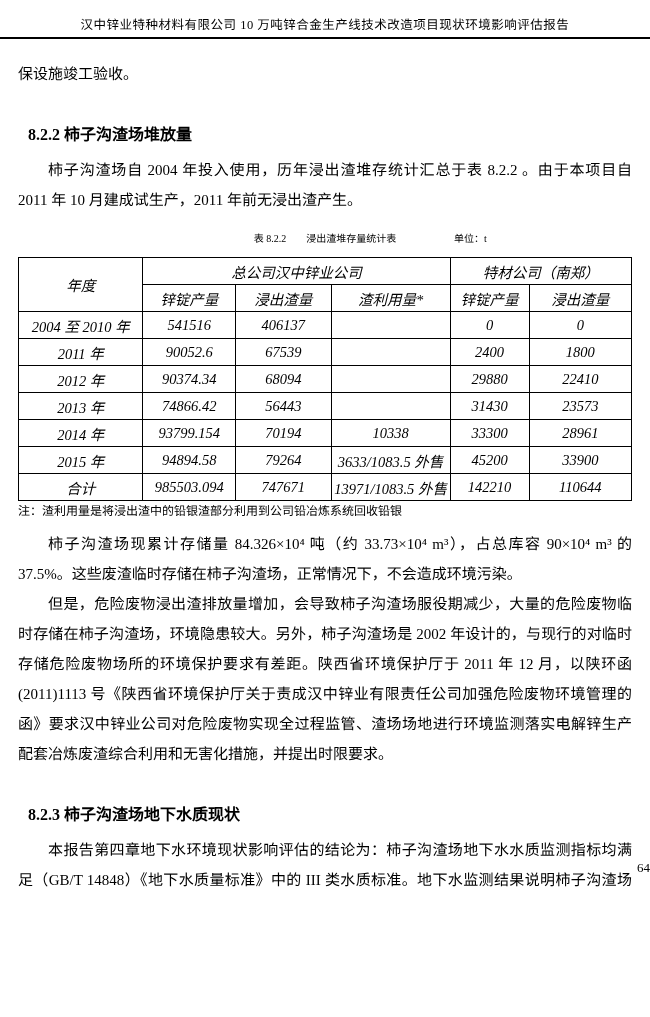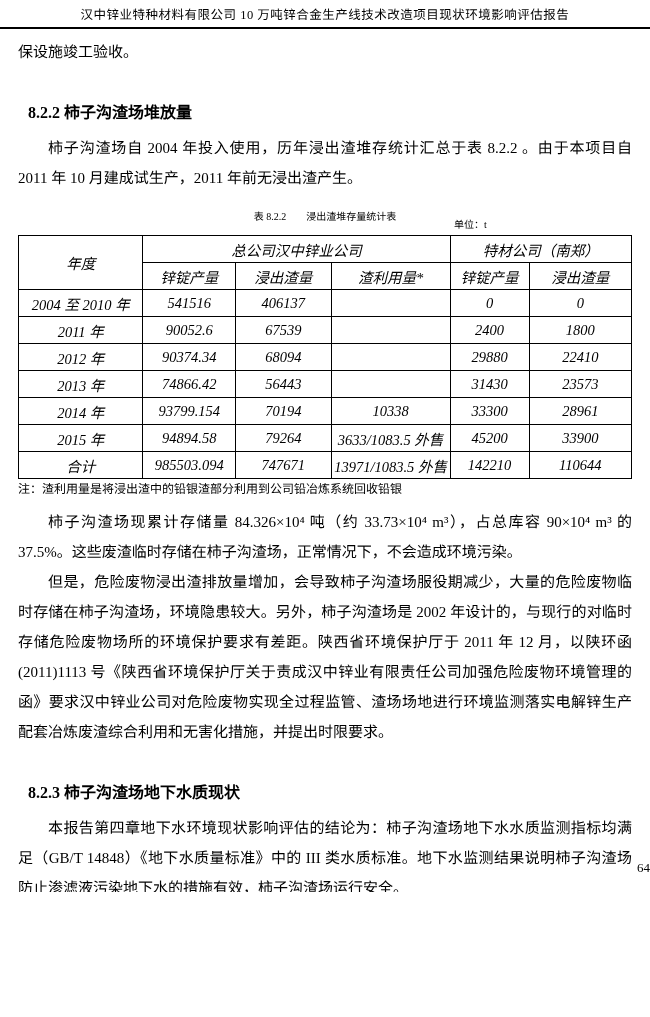--- a/index.html
+++ b/index.html
@@ -7,21 +7,21 @@
     width: 650px;
     background: #ffffff;
     font-family: "Liberation Serif", "DejaVu Serif", serif;
     color: #000000;
   }
   .page {
     position: relative;
     width: 650px;
     height: 892px;
     box-sizing: border-box;
-    padding: 7px 18px 0 18px;
+    padding: 17px 18px 0 18px;
     overflow: hidden;
     background: #ffffff;
   }
   .doc-header {
     text-align: center;
     font-size: 12.5px;
     line-height: 16px;
     letter-spacing: 0.5px;
     white-space: nowrap;
   }
@@ -30,21 +30,21 @@
     border-top: 2px solid #000000;
     margin: 4px -18px 0 -18px;
   }
   .body-text {
     font-size: 15px;
     line-height: 30px;
     text-align: justify;
     margin: 0;
   }
   .indent { text-indent: 2em; }
-  .cont-line { margin-top: 8px; }
+  .cont-line { margin-top: 20px; }
   .h-sub {
     font-size: 16px;
     font-weight: bold;
     margin: 32px 0 0 10px;
   }
   .h-main {
     font-size: 20px;
     font-weight: bold;
     margin: 30px 0 0 0;
   }
@@ -57,21 +57,21 @@
   .table-caption-row {
     position: relative;
     margin-top: 12px;
     font-size: 10px;
     line-height: 24px;
     text-align: center;
   }
   .table-caption-row .unit {
     position: absolute;
     left: 71%;
-    top: 8px;
+    top: 0;
   }
   table.data-table {
     width: 100%;
     border-collapse: collapse;
     margin-top: 6px;
     table-layout: fixed;
     font-style: italic;
   }
   table.data-table td {
     border: 1px solid #000000;

